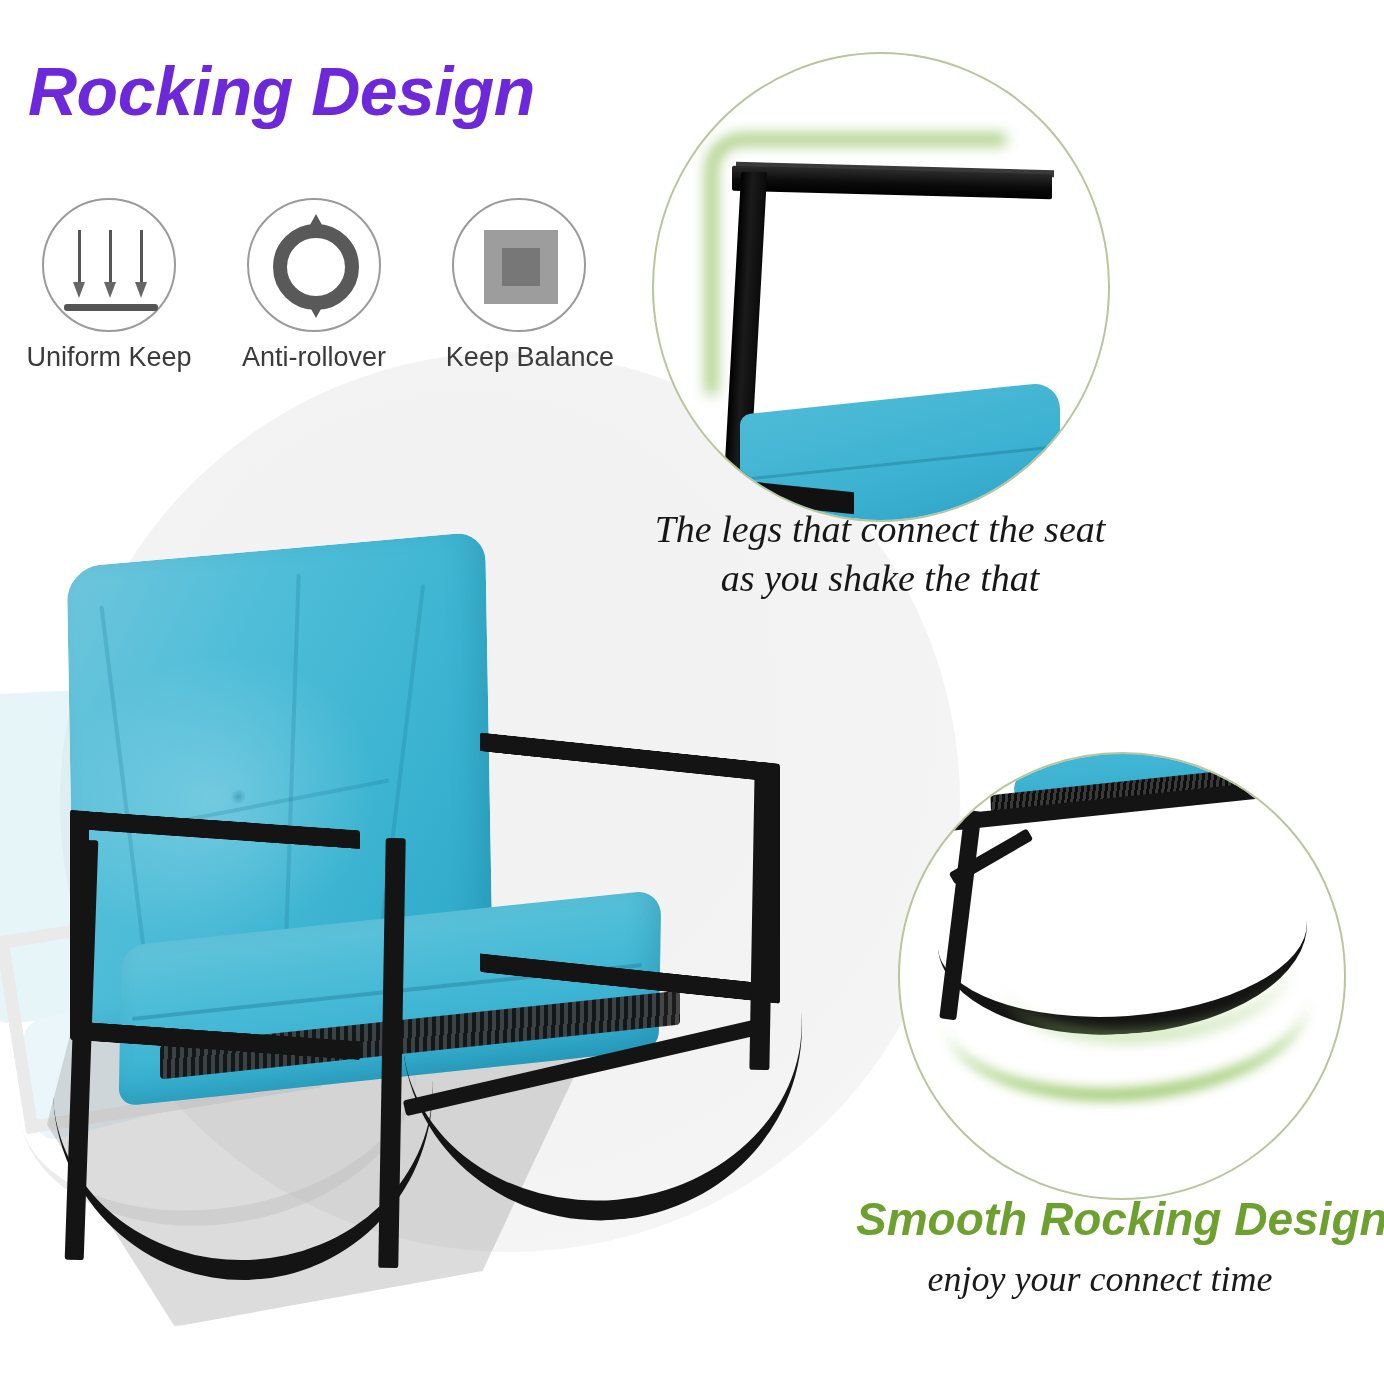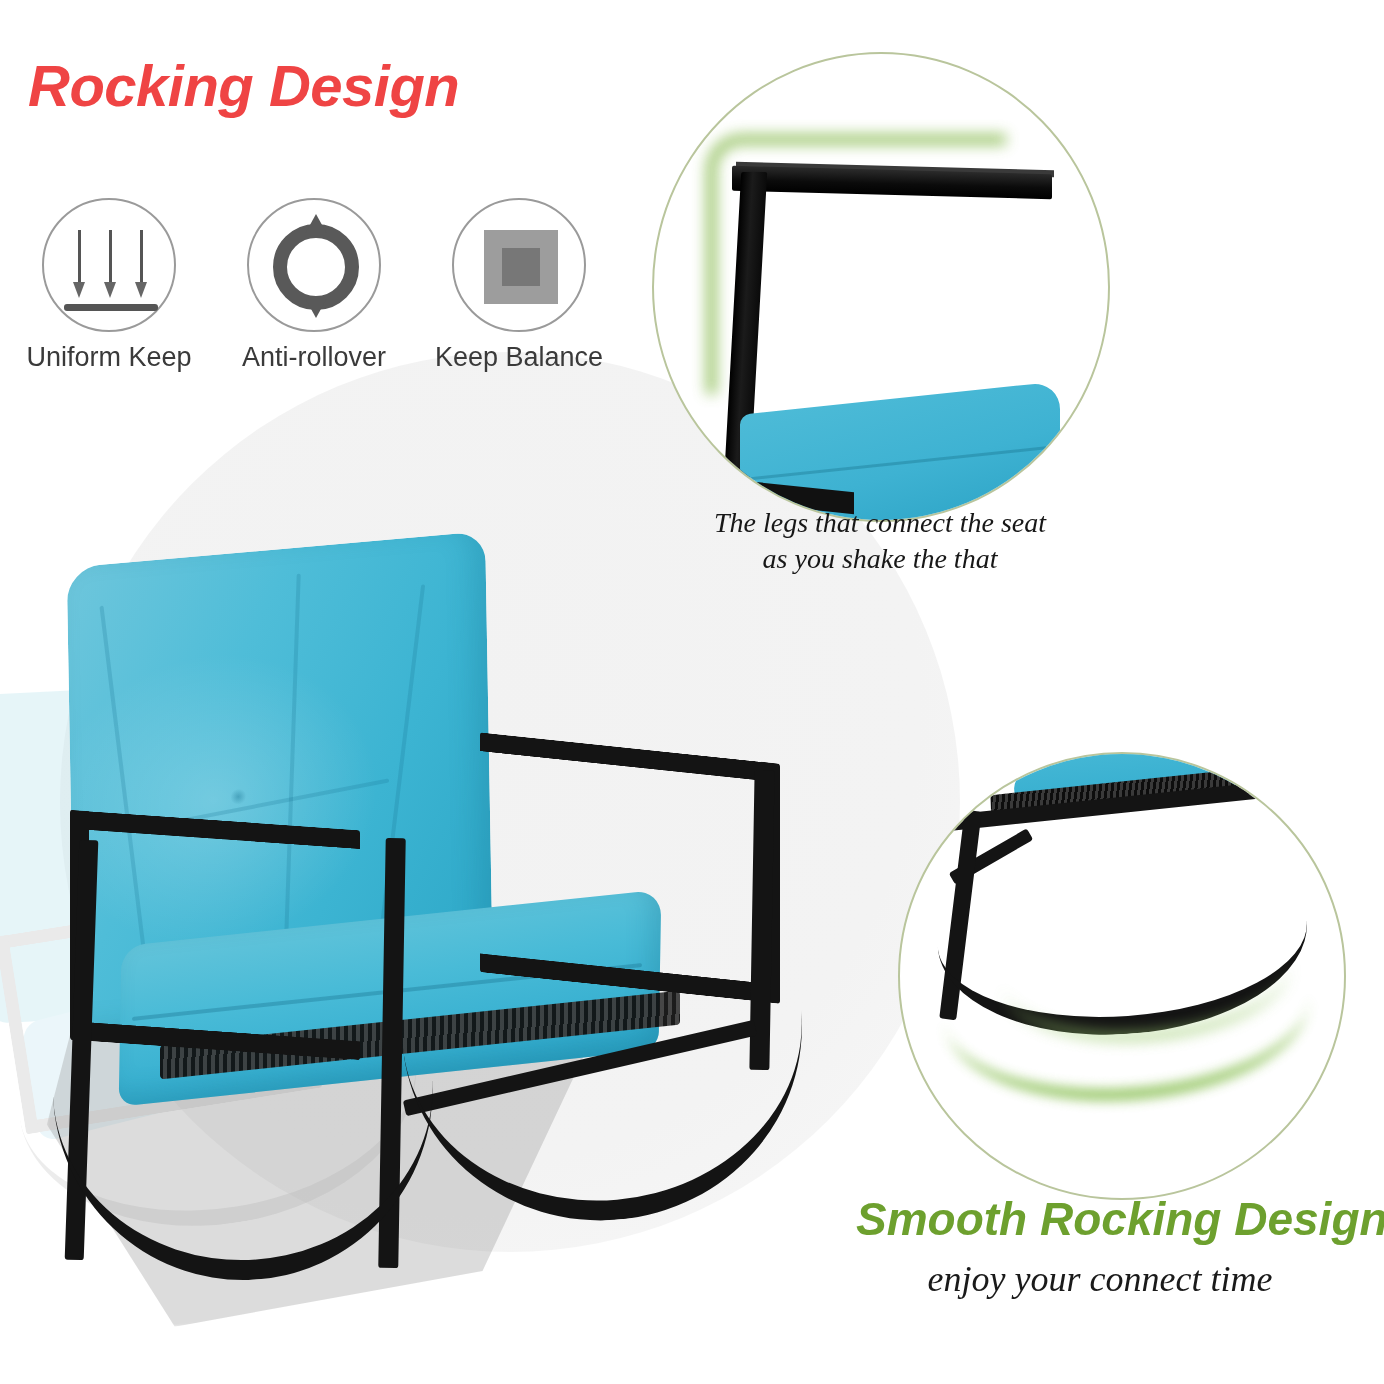--- a/index.html
+++ b/index.html
@@ -17,24 +17,24 @@
     background: #ffffff;
     overflow: hidden;
   }
 
   
   .title {
     position: absolute;
     left: 28px;
     top: 52px;
     font-family: "Liberation Sans", sans-serif;
-    font-size: 58px;
+    font-size: 68px;
     font-weight: 700;
     font-style: italic;
-    color: #ef4444;
+    color: #6d28d9;
     letter-spacing: -0.5px;
     white-space: nowrap;
   }
 
   
   .bg-blob {
     position: absolute;
     left: 60px;
     top: 352px;
     width: 900px;
@@ -52,21 +52,21 @@
     height: 200px;
   }
   .badge {
     position: absolute;
     top: 0;
     width: 190px;
     text-align: center;
   }
   .badge.b1 { left: 0px; }
   .badge.b2 { left: 205px; }
-  .badge.b3 { left: 410px; }
+  .badge.b3 { left: 410px; text-align: right; }
   .badge-circle {
     width: 134px;
     height: 134px;
     margin: 0 auto;
     border-radius: 50%;
     border: 2px solid #9a9a9a;
     position: relative;
     background: transparent;
     box-sizing: border-box;
   }
@@ -341,21 +341,21 @@
 
   
   .lead-text {
     position: absolute;
     left: 600px;
     top: 505px;
     width: 560px;
     text-align: center;
     font-family: "Liberation Serif", serif;
     font-style: italic;
-    font-size: 28px;
+    font-size: 38px;
     line-height: 1.30;
     color: #171717;
   }
   .lead-text .ln { display: block; white-space: nowrap; }
 
   
   .smooth-head {
     position: absolute;
     left: 856px;
     top: 1192px;

